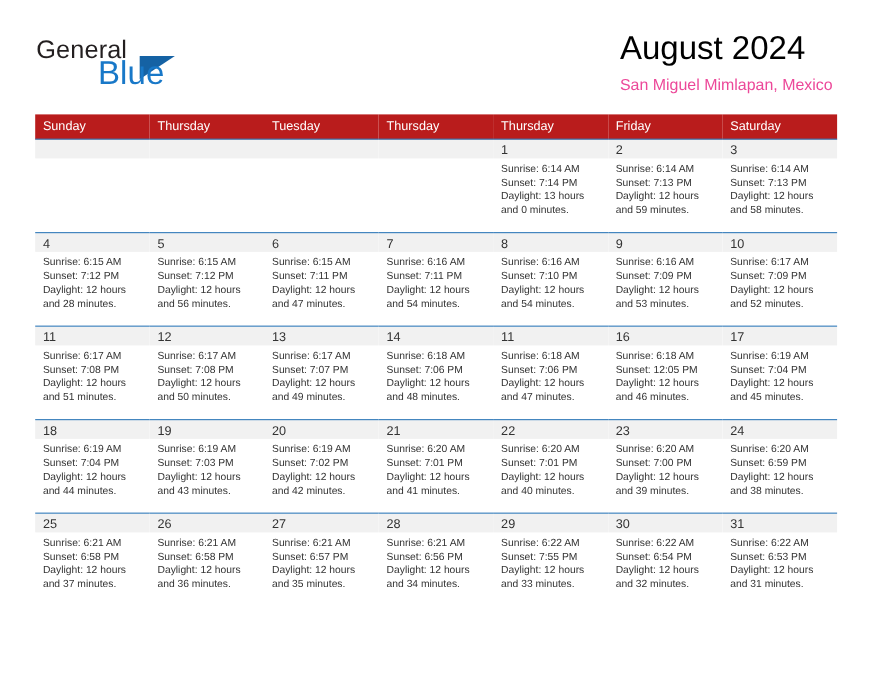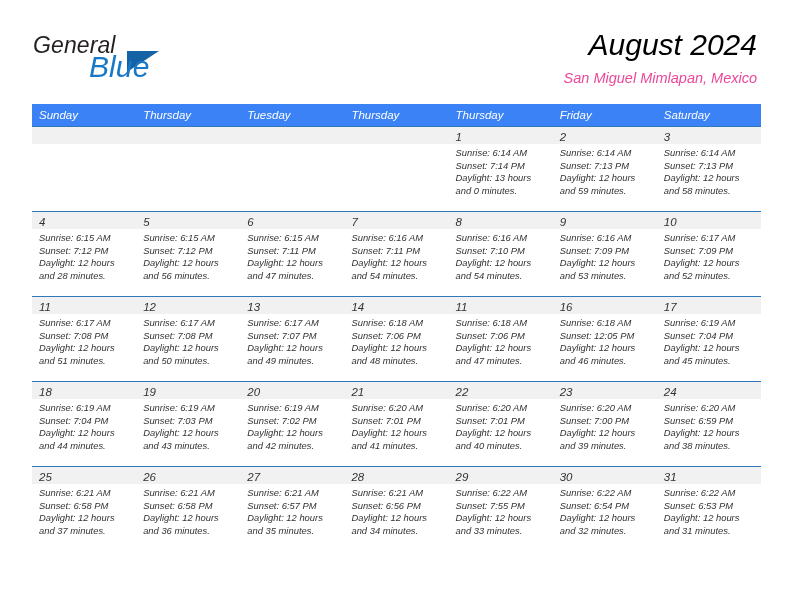--- a/index.html
+++ b/index.html
@@ -13,21 +13,20 @@
     height: 612px;
     font-family: "Liberation Sans", sans-serif;
     color: #000000;
     overflow: hidden;
   }
   .page {
     position: relative;
     width: 688px;
     height: 612px;
     box-sizing: border-box;
-    font-style: italic;
   }
 
   
   .header {
     position: absolute;
     left: 0;
     top: 0;
     width: 792px;
     height: 100px;
   }
@@ -65,21 +64,21 @@
     width: 0;
     height: 0;
     border-left: 32px solid #1562a4;
     border-bottom: 21px solid transparent;
   }
 
   .title-block {
     position: absolute;
     right: 35px;
     top: 26px;
-    text-align: right;
+    text-align: left;
   }
   .cal-title {
     font-size: 30px;
     font-weight: normal;
     color: #000000;
     line-height: 38px;
     white-space: nowrap;
   }
   .cal-subtitle {
     font-size: 14.5px;
@@ -92,21 +91,21 @@
   
   .calendar {
     position: absolute;
     left: 32px;
     top: 104px;
     width: 729px;
     border-collapse: collapse;
     table-layout: fixed;
   }
   .calendar th {
-    background: #3b82f6;
+    background: #b91c1c;
     color: #ffffff;
     font-size: 11.5px;
     font-weight: normal;
     text-align: left;
     padding: 5px 0 5px 7px;
     height: 12px;
     border: none;
   }
   .calendar td {
     vertical-align: top;

